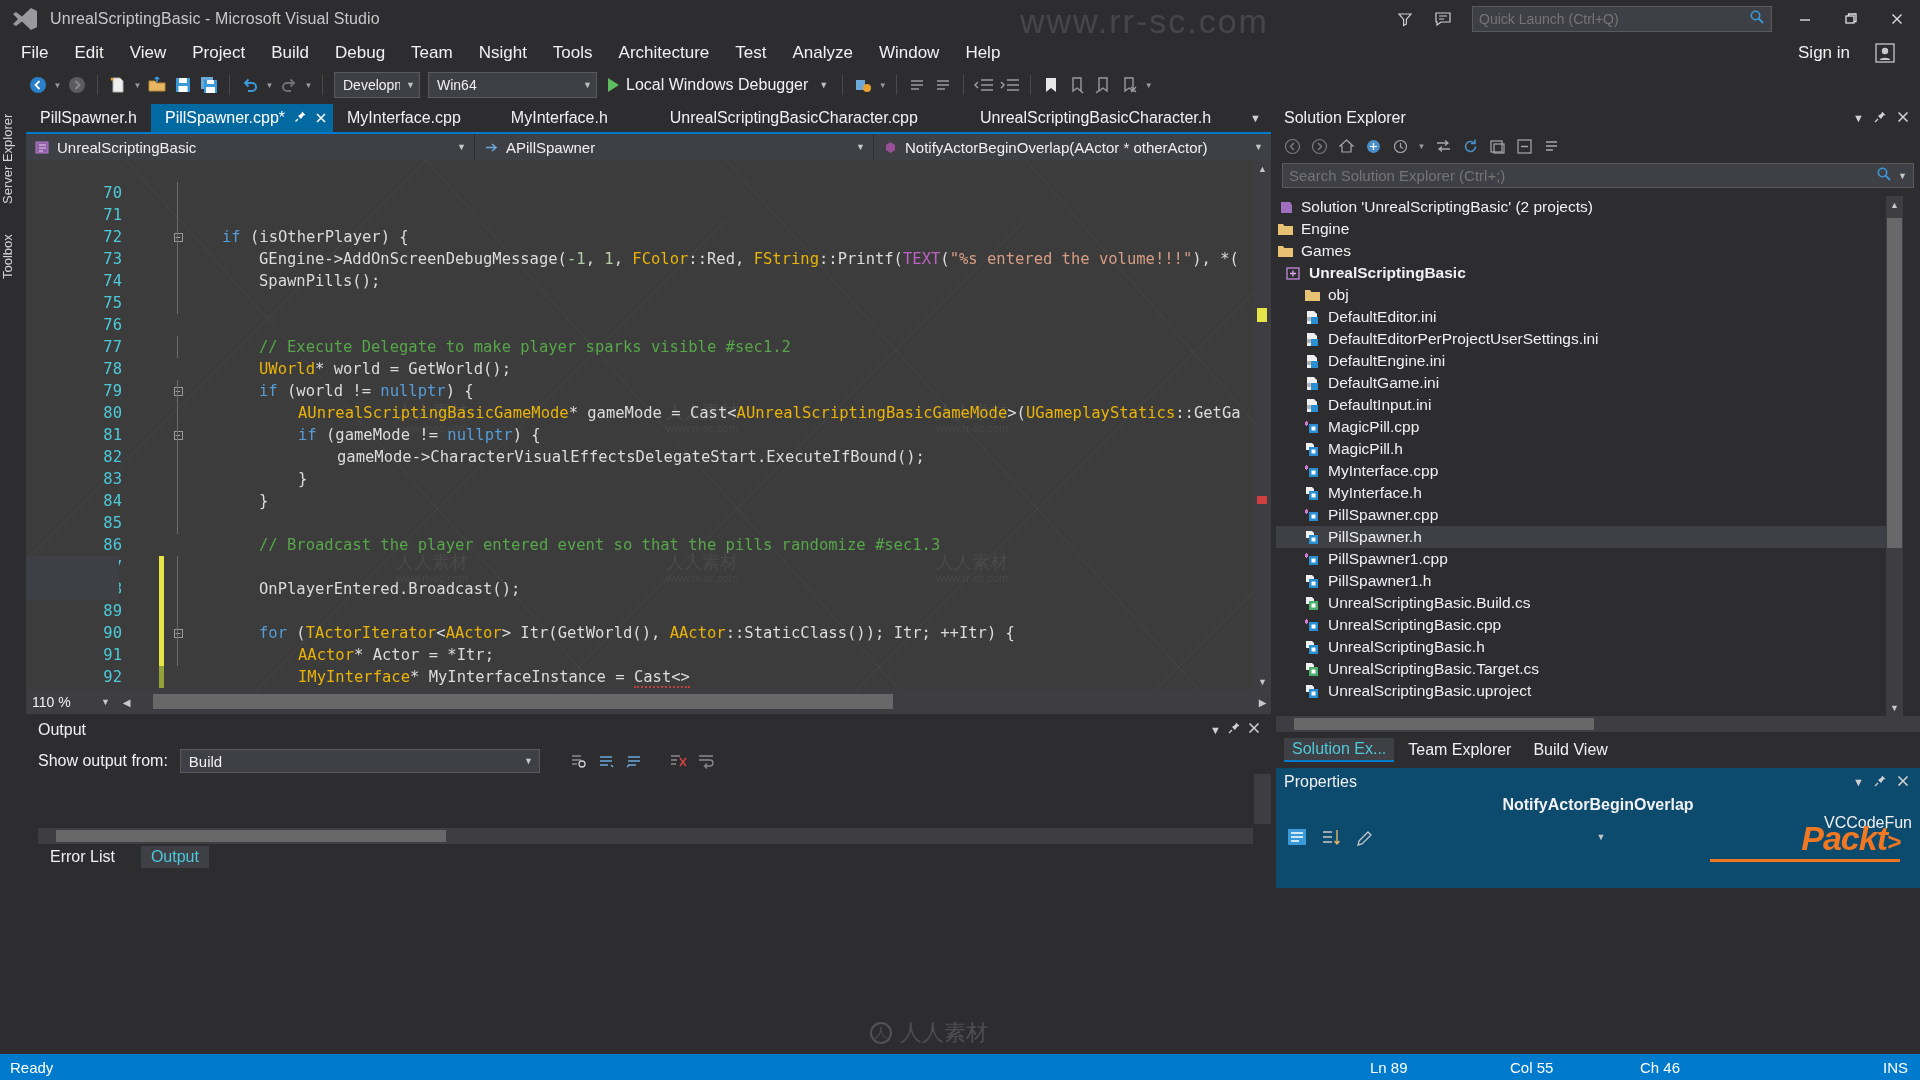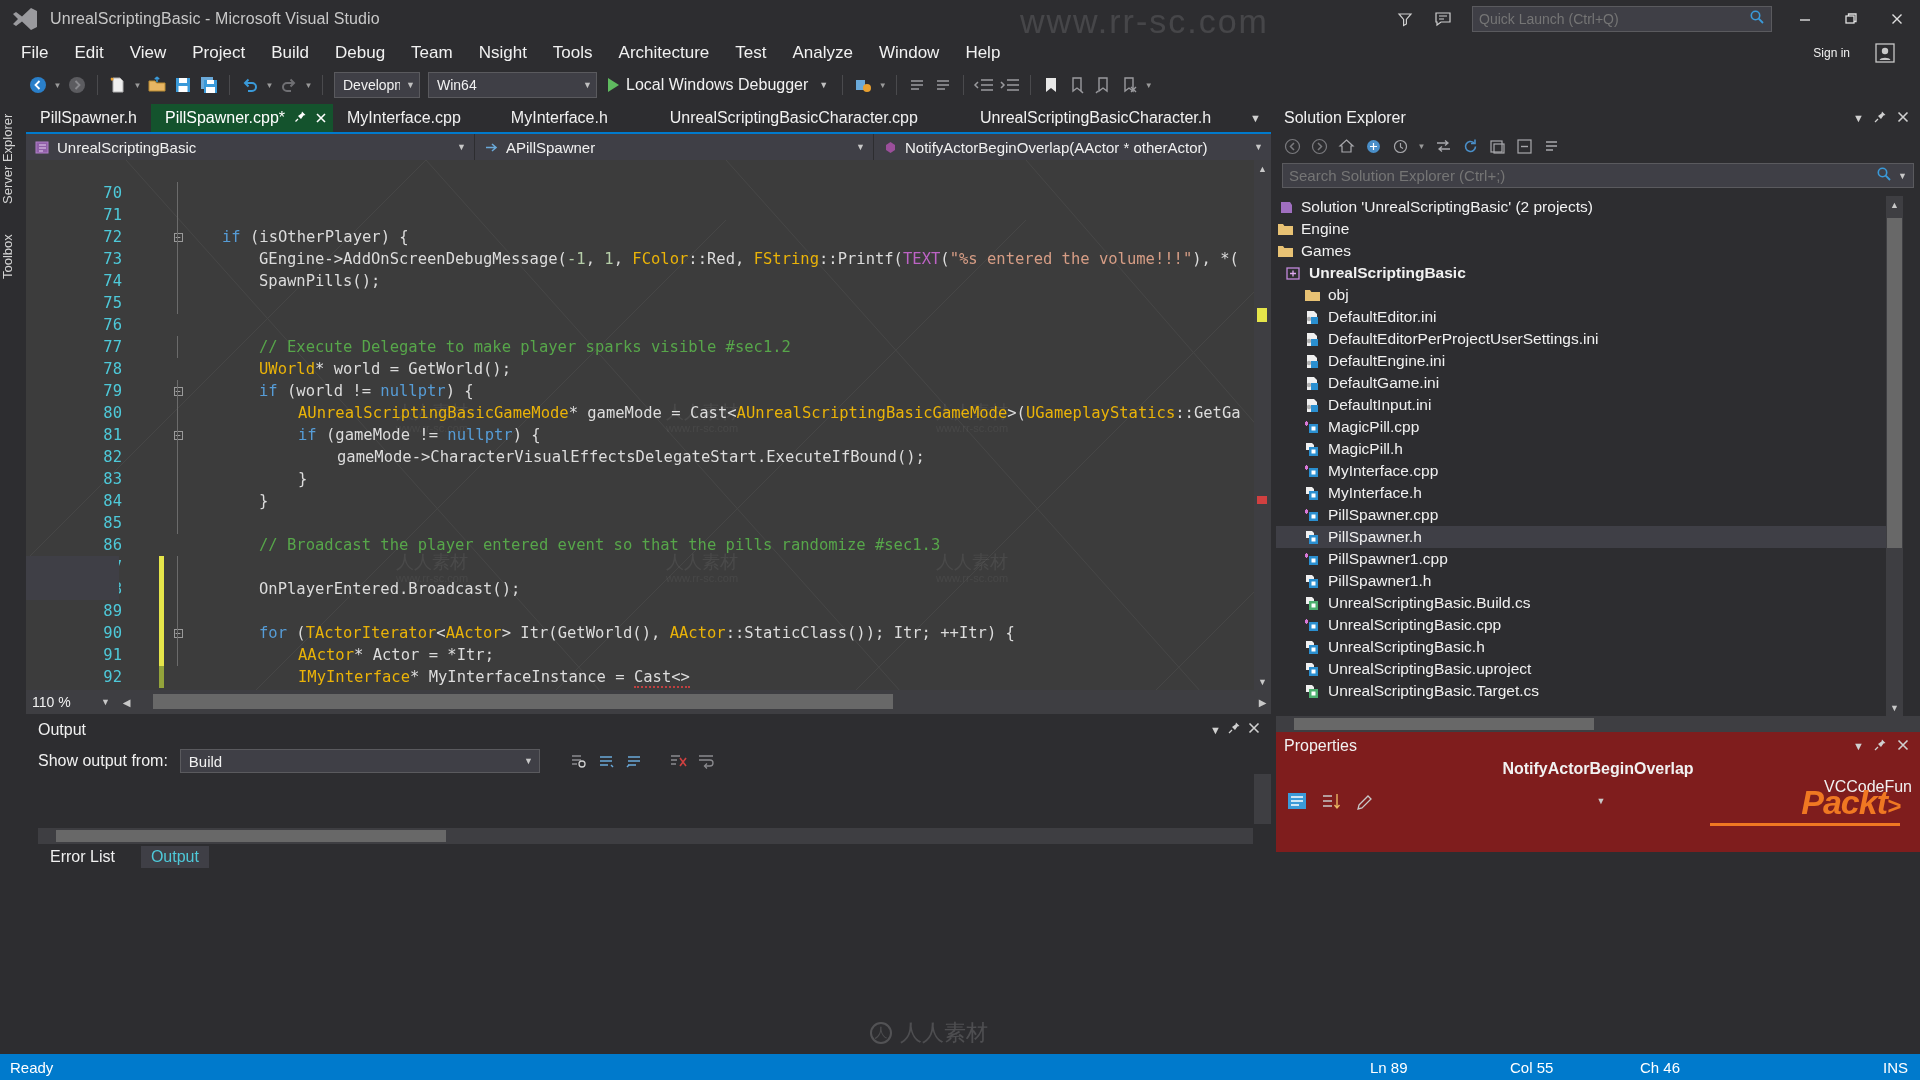--- a/index.html
+++ b/index.html
@@ -30,21 +30,21 @@
     color: #a8a8a8; font-size: 14px; font-family: "Liberation Sans", sans-serif;
   }
   .winbtn { width: 46px; height: 38px; display:flex; align-items:center; justify-content:center; color:#d0d0d0; font-size:17px; }
 
   
   .menubar {
     position: absolute; left: 0; top: 38px; width: 1920px; height: 30px;
     display: flex; align-items: center; padding-left: 8px; background: #2d2d30;
   }
   .menu-item { color: #f1f1f1; font-size: 17px; padding: 2px 13px; cursor: default; }
-  .signin { position: absolute; right: 70px; color:#f1f1f1; font-size: 12px; }
+  .signin { position: absolute; right: 70px; color:#f1f1f1; font-size: 17px; }
   .acct-icon { position: absolute; right: 22px; width:26px; height:26px; }
 
   
   .toolbar {
     position: absolute; left: 0; top: 68px; width: 1920px; height: 34px;
     display: flex; align-items: center; padding-left: 26px; gap: 2px; background: #2d2d30;
   }
   .tbtn { width: 24px; height: 26px; display:flex; align-items:center; justify-content:center; }
   .caret { width: 11px; height: 26px; display:flex; align-items:center; justify-content:center; color:#9a9a9a; font-size:8px; }
   .tsep { width: 1px; height: 20px; background: #4a4a4d; margin: 0 6px; }
@@ -69,21 +69,21 @@
   }
 
   
   .editor-wrap { position: absolute; left: 26px; top: 104px; width: 1245px; height: 610px; background: #252526; }
 
   .tabstrip { position: absolute; left: 0; top: 0; width: 1245px; height: 28px; background: #2d2d30; display: flex; }
   .tab {
     height: 28px; display: flex; align-items: center; padding: 0 14px; color: #f1f1f1;
     font-size: 16px; white-space: nowrap;
   }
-  .tab.active { background: #14532d; color: #ffffff; padding-right: 6px; }
+  .tab.active { background: #0369a1; color: #ffffff; padding-right: 6px; }
   .tab .pin { margin-left: 9px; color: #ffffff; font-size: 12px; }
   .tab .x { margin-left: 8px; color: #ffffff; font-size: 15px; }
   .tab-overflow { position:absolute; right: 4px; top: 0; height: 28px; display:flex; align-items:center; color:#d0d0d0; font-size: 11px; padding: 0 6px; }
   .tab-underline { position: absolute; left: 0; top: 28px; width: 1245px; height: 2px; background: #007acc; }
 
   .navbar { position: absolute; left: 0; top: 30px; width: 1245px; height: 26px; background: #3f3f46; display: flex; }
   .navcell { height: 26px; display: flex; align-items: center; color: #f1f1f1; font-size: 15px; padding: 0 8px; position: relative; }
   .navcell .nb-caret { position: absolute; right: 8px; color: #c8c8c8; font-size: 9px; }
   .nav-sep { width: 1px; background: #2d2d30; }
   .navicon { width: 16px; height: 16px; margin-right: 7px; display:flex; align-items:center; justify-content:center; }
@@ -158,21 +158,21 @@
   .tico { width: 19px; height: 17px; margin-right: 6px; flex: 0 0 19px; display:flex; align-items:center; justify-content:center; }
   .se-vscroll { position: absolute; right: 17px; top: 92px; width: 17px; height: 520px; background: #3e3e42; }
   .se-vthumb { position: absolute; left: 1px; top: 22px; width: 15px; height: 330px; background: #686868; }
   .se-hscroll { position: absolute; left: 0; top: 612px; width: 644px; height: 16px; background: #3e3e42; }
   .se-hthumb { position: absolute; left: 18px; top: 2px; width: 300px; height: 12px; background: #686868; }
   .se-tabs { position: absolute; left: 0; top: 632px; width: 644px; height: 28px; display: flex; align-items: center; padding-left: 8px; gap: 6px; }
   .setab { color: #f1f1f1; font-size: 16px; padding: 2px 8px; }
   .setab.active { background: #3f3f46; color: #4ec9d9; border-bottom: 2px solid #007acc; }
 
   
-  .prop-panel { position: absolute; left: 1276px; top: 732px; width: 644px; height: 120px; background: #7f1d1d; }
+  .prop-panel { position: absolute; left: 1276px; top: 768px; width: 644px; height: 120px; background: #0c4a6e; }
   .prop-header { height: 28px; display: flex; align-items: center; padding-left: 8px; }
   .prop-title { color: #f1f1f1; font-size: 16px; }
   .prop-hdr-btns { margin-left: auto; display: flex; align-items: center; gap: 9px; padding-right: 10px; color: #d0d0d0; font-size: 13px; }
   .prop-sub { height: 26px; display: flex; align-items: center; padding: 0 8px; color: #f1f1f1; font-size: 16px; font-weight: bold; flex-direction: column; }
   .prop-sub .pv { margin-left: auto; font-weight: normal; }
   .prop-sub .pc { margin-left: 6px; font-size: 9px; color: #c8c8c8; }
   .prop-toolbar { height: 30px; display: flex; align-items: center; padding-left: 8px; gap: 8px; }
 
   
   .packt { position: absolute; right: 20px; bottom: 30px; color: #f07822; font-size: 34px; font-weight: bold; font-style: italic; letter-spacing: -1px; }
@@ -1033,35 +1033,35 @@
               <rect x="5" y="5" width="9" height="9" fill="#2a8fd0"></rect>
               <path d="M7.5 7.5h4v4h-4z" fill="#fff"></path>
             </svg>
         </span>
         <span>UnrealScriptingBasic.h</span>
       </div>
       <div class="tnode" style="padding-left:27px">
         <span class="tico">
           <svg width="17" height="15" viewBox="0 0 17 15">
               <path d="M2 1h6l2 2v5H2z" fill="#f0f0f0"></path>
+              <rect x="5" y="5" width="9" height="9" fill="#4caf6e"></rect>
+              <path d="M7.5 7.5h4v4h-4z" fill="#fff"></path>
+            </svg>
+        </span>
+        <span>UnrealScriptingBasic.Target.cs</span>
+      </div>
+      <div class="tnode" style="padding-left:27px">
+        <span class="tico">
+          <svg width="17" height="15" viewBox="0 0 17 15">
+              <path d="M2 1h6l2 2v5H2z" fill="#f0f0f0"></path>
               <rect x="5" y="5" width="9" height="9" fill="#2a8fd0"></rect>
               <path d="M7.5 7.5h4v4h-4z" fill="#fff"></path>
             </svg>
         </span>
         <span>UnrealScriptingBasic.uproject</span>
-      </div>
-      <div class="tnode" style="padding-left:27px">
-        <span class="tico">
-          <svg width="17" height="15" viewBox="0 0 17 15">
-              <path d="M2 1h6l2 2v5H2z" fill="#f0f0f0"></path>
-              <rect x="5" y="5" width="9" height="9" fill="#4caf6e"></rect>
-              <path d="M7.5 7.5h4v4h-4z" fill="#fff"></path>
-            </svg>
-        </span>
-        <span>UnrealScriptingBasic.Target.cs</span>
       </div>
     </div>
 
     <div class="se-vscroll">
       <div class="ed-uparrow">▲</div>
       <div class="se-vthumb"></div>
       <div class="ed-downarrow">▼</div>
     </div>
     <div class="se-hscroll">
       <div class="se-hthumb"></div>

